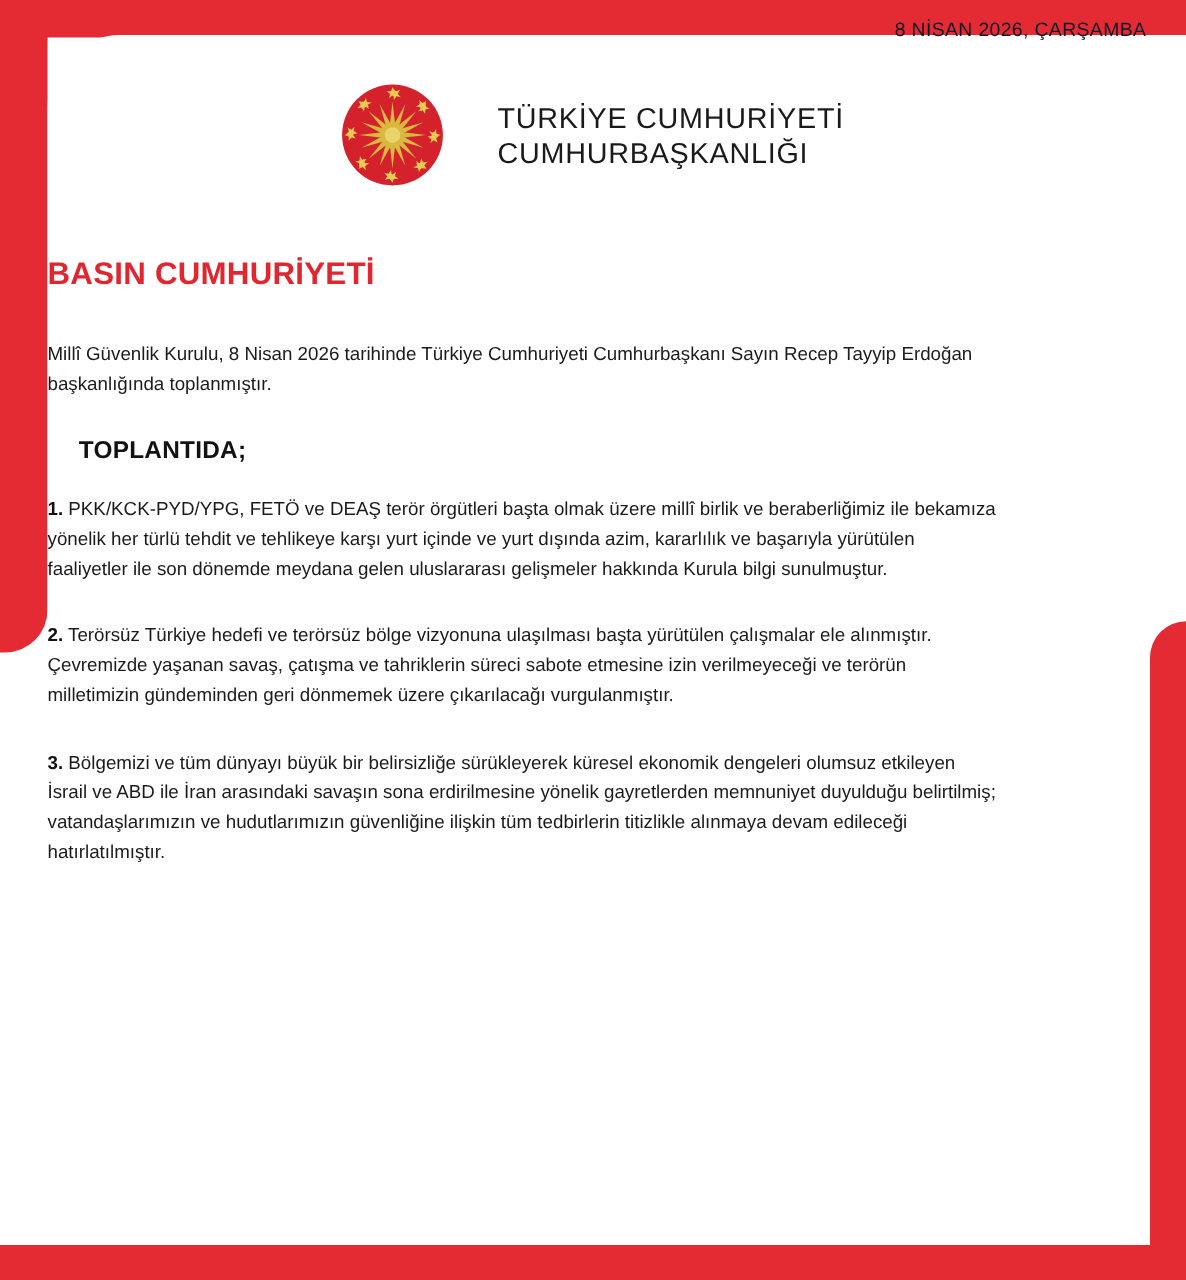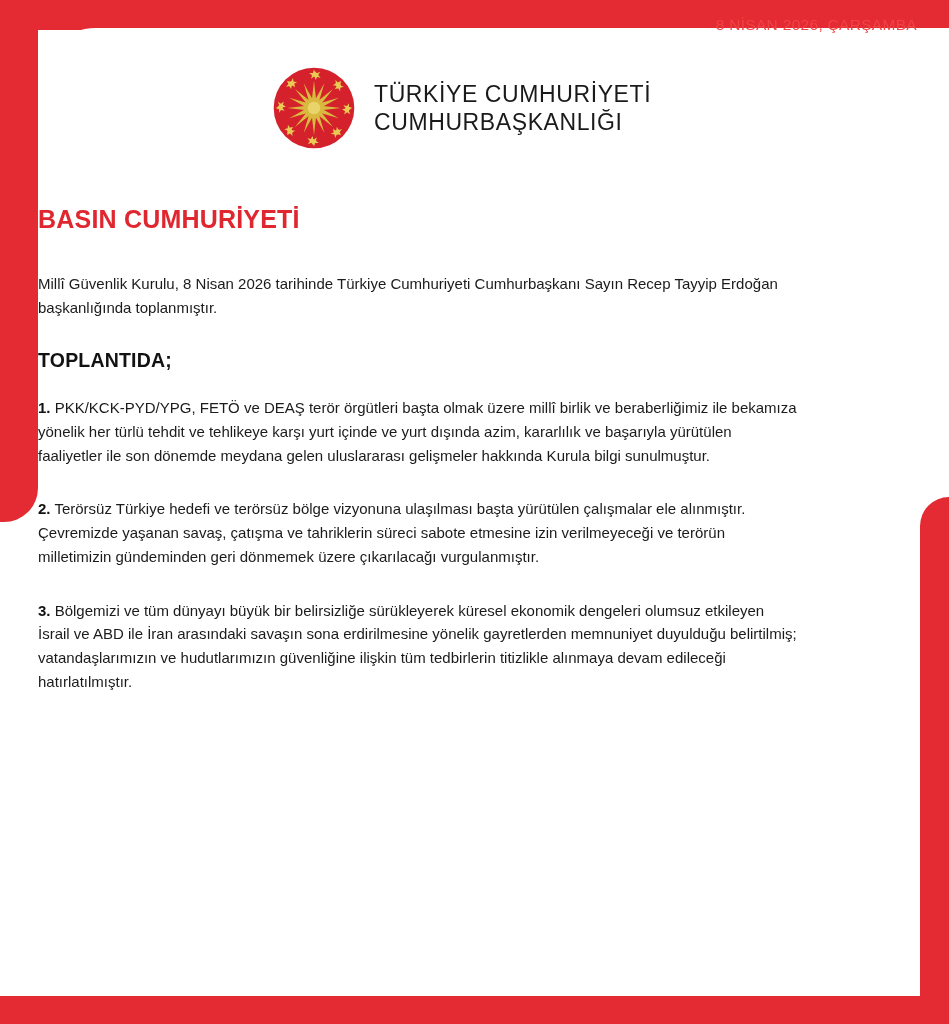--- a/index.html
+++ b/index.html
@@ -77,21 +77,21 @@
   
   .date-row {
     position: absolute;
     right: 32px;
     top: 16px;
     text-align: right;
   }
   .date-text {
     font-size: 15.5px;
     letter-spacing: 0.3px;
-    color: #ef4444;
+    color: #0f172a;
     white-space: nowrap;
   }
 
   
   .logo-lockup {
     position: absolute;
     left: 272px;
     top: 66px;
     display: flex;
     align-items: center;
@@ -107,20 +107,21 @@
     display: flex;
     flex-direction: column;
     justify-content: center;
     line-height: 1.22;
   }
   .logo-line {
     font-size: 23px;
     letter-spacing: 0.6px;
     color: #1a1a1a;
     white-space: nowrap;
+    margin-left: 24px;
   }
 
   
   .content {
     position: absolute;
     left: 38px;
     top: 205px;
     width: 760px;
   }
   .headline {
@@ -139,20 +140,21 @@
   }
   .intro {
     margin-bottom: 30px;
   }
   .subhead {
     font-size: 19.5px;
     font-weight: bold;
     color: #121212;
     letter-spacing: 0.2px;
     margin: 0 0 24px 0;
+    padding-left: 25px;
   }
   .num {
     font-weight: bold;
     color: #121212;
   }
   .item {
     margin-bottom: 30px;
   }
 </style>
 </head>

